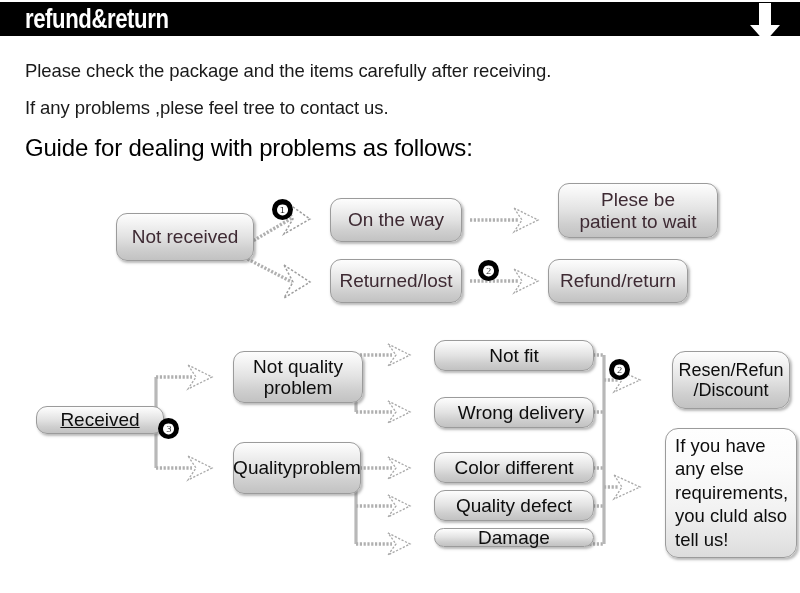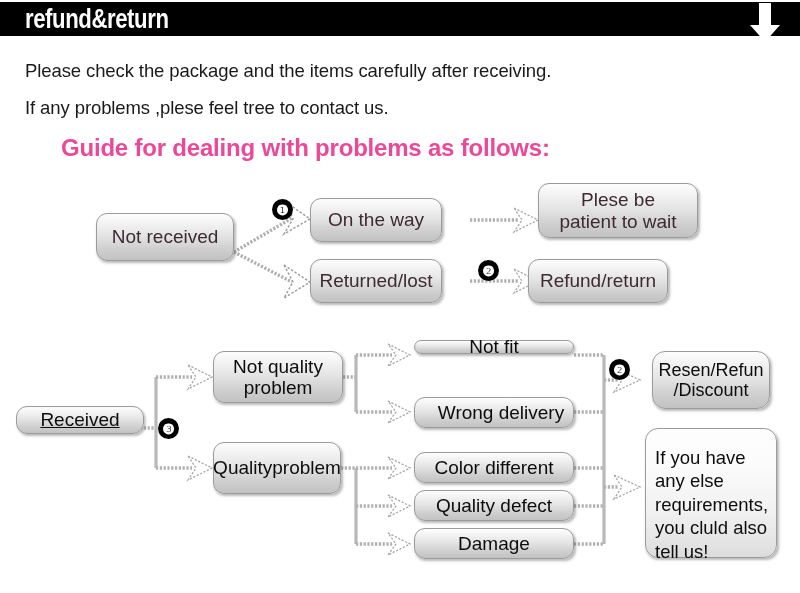--- a/index.html
+++ b/index.html
@@ -56,25 +56,24 @@
     white-space: nowrap;
     letter-spacing: -0.1px;
   }
   #intro-1 { left: 25px; top: 60px; }
   #intro-2 { left: 25px; top: 97px; }
   #guide-heading {
     position: absolute;
     left: 25px;
     top: 134px;
     font-size: 24px;
-    font-weight: bold;
-    color: #ec4899;
+    font-weight: normal;
+    color: #000000;
     white-space: nowrap;
     letter-spacing: -0.2px;
-    margin-left: 36px;
   }
 
   
   .fbox {
     position: absolute;
     box-sizing: border-box;
     display: flex;
     align-items: center;
     justify-content: center;
     text-align: center;
@@ -84,33 +83,34 @@
         #fdfdfd 0%,
         #f4f4f4 18%,
         #e2e2e2 50%,
         #cfcfcf 76%,
         #c2c2c2 100%);
     box-shadow: 1.5px 2px 2.5px rgba(90,90,90,0.42);
     font-size: 19px;
     line-height: 1.12;
     color: #3e2a33;
     padding: 0 4px;
+    margin-left: 20px;
   }
   .fbox.dark-text { color: #0d0d0d; }
   .fbox.tall-radius { border-radius: 13px; }
   .fbox.note {
     background: linear-gradient(to bottom,
         #fefefe 0%,
         #fbfbfb 30%,
         #f2f2f2 62%,
         #e4e4e4 88%,
         #dcdcdc 100%);
     justify-content: flex-start;
     text-align: left;
-    padding: 17px 7px 5px 9px;
+    padding: 5px 7px 5px 9px;
     line-height: 1.27;
     font-size: 18.5px;
   }
 
   
   .badge {
     position: absolute;
     width: 21px;
     height: 21px;
     border-radius: 50%;
@@ -253,29 +253,29 @@
   <div class="fbox dark-text" style="left:213px; top:351px; width:130px; height:52px; flex-direction:column;">
     <span>Not quality</span>
     <span>problem</span>
   </div>
 
   <div class="fbox dark-text" style="left:213px; top:442px; width:128px; height:52px; ">
     <span>Quality</span>
     <span>problem</span>
   </div>
 
-  <div class="fbox dark-text" style="left:414px; top:340px; width:160px; height:14px;">Not fit</div>
+  <div class="fbox dark-text" style="left:414px; top:340px; width:160px; height:31px;">Not fit</div>
 
   <div class="fbox dark-text" style="left:414px; top:397px; width:160px; height:31px;padding-left:18px;">Wrong delivery</div>
 
   <div class="fbox dark-text" style="left:414px; top:452px; width:160px; height:31px;">Color different</div>
 
   <div class="fbox dark-text" style="left:414px; top:490px; width:160px; height:31px;">Quality defect</div>
 
-  <div class="fbox dark-text" style="left:414px; top:528px; width:160px; height:31px;">Damage</div>
+  <div class="fbox dark-text" style="left:414px; top:528px; width:160px; height:19px;">Damage</div>
 
   <div class="badge" style="left:609px; top:359px;">❷</div>
 
   <div class="fbox dark-text tall-radius" style="left:652px; top:351px; width:118px; height:58px; flex-direction:column; font-size:18px;">
     <span>Resen/Refun</span>
     <span>/Discount</span>
   </div>
 
   <div class="fbox dark-text note tall-radius" style="left:645px; top:428px; width:132px; height:130px; flex-direction:column; align-items:flex-start;">
     <span>If you have</span>

